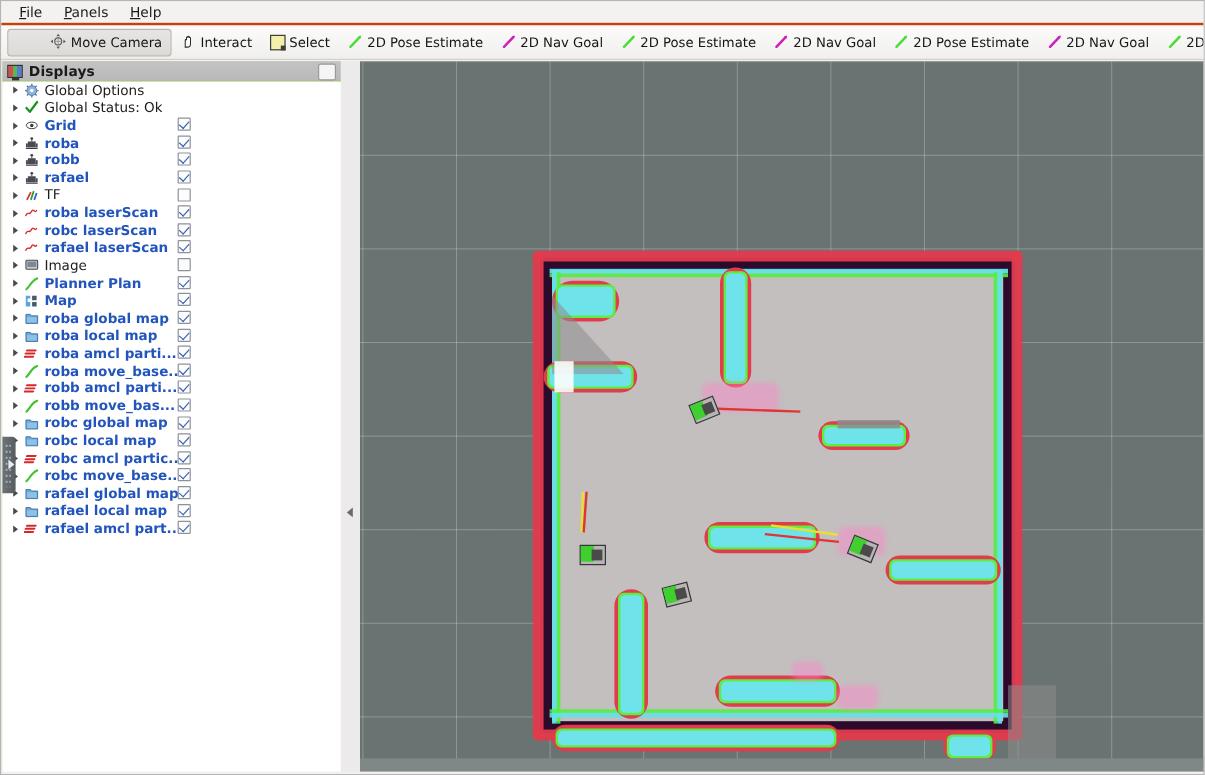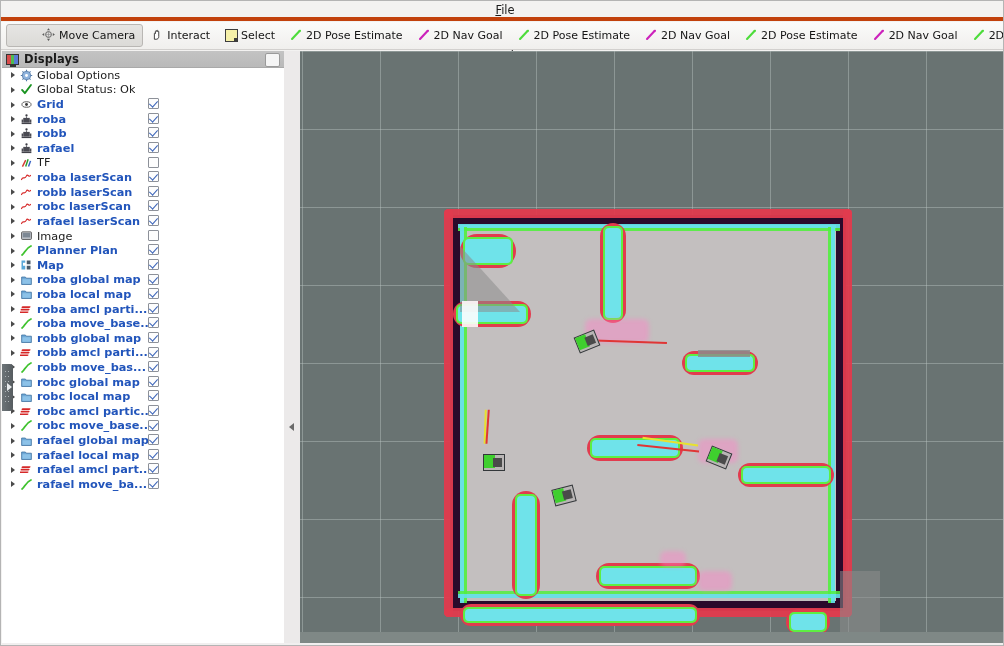--- a/index.html
+++ b/index.html
@@ -8,23 +8,22 @@
     background:#ffffff;
     font-family:"DejaVu Sans","Liberation Sans",sans-serif;
     font-size:11px;color:#1a1a1a;
     -webkit-font-smoothing:antialiased;
   }
   .app{position:relative;width:1004px;height:646px;box-sizing:border-box;border:1px solid #b4b4b4;background:#f3f2f1;overflow:hidden;}
 
   
   .menubar{
     position:absolute;left:0;top:0;width:1002px;height:20px;
-    background:#f3f2f1;display:flex;align-items:center;padding-left:6px;box-sizing:border-box;
-    border-bottom:4px solid #c2410c;
-    flex-direction:column;
+    background:#f3f2f1;display:flex;align-items:flex-end;padding-left:6px;box-sizing:border-box;
+    border-bottom:2px solid #c2410c;
   }
   .menu-item{
     padding:2px 9px;font-size:11.5px;color:#1b1b1b;cursor:default;white-space:nowrap;
   }
   .menu-item .mn{text-decoration:underline;}
 
   
   .toolbar{
     position:absolute;left:0;top:21px;width:1002px;height:28px;
     background:linear-gradient(#fbfbfa,#f0efed);
@@ -351,30 +350,20 @@
             <span class="rlabel blue">roba laserScan</span>
             <span class="chk on"></span>
           </div>
           <div class="row">
             <span class="twisty has"></span>
             <span class="ricon">
               <svg width="14" height="11" viewBox="0 0 16 16">
                 <path d="M1.5 11 C3.5 5, 6 12, 8.5 6 C10.5 1.5, 12.5 9, 14.5 5" fill="none" stroke="#d62828" stroke-width="1.7" stroke-linecap="round"></path>
               </svg>
             </span>
-            <span class="rlabel blue">robb laserScan</span>
-            <span class="chk on"></span>
-          </div>
-          <div class="row">
-            <span class="twisty has"></span>
-            <span class="ricon">
-              <svg width="14" height="11" viewBox="0 0 16 16">
-                <path d="M1.5 11 C3.5 5, 6 12, 8.5 6 C10.5 1.5, 12.5 9, 14.5 5" fill="none" stroke="#d62828" stroke-width="1.7" stroke-linecap="round"></path>
-              </svg>
-            </span>
             <span class="rlabel blue">robc laserScan</span>
             <span class="chk on"></span>
           </div>
           <div class="row">
             <span class="twisty has"></span>
             <span class="ricon">
               <svg width="14" height="11" viewBox="0 0 16 16">
                 <path d="M1.5 11 C3.5 5, 6 12, 8.5 6 C10.5 1.5, 12.5 9, 14.5 5" fill="none" stroke="#d62828" stroke-width="1.7" stroke-linecap="round"></path>
               </svg>
             </span>
@@ -451,130 +440,109 @@
               <svg width="13" height="13" viewBox="0 0 16 16">
                 <path d="M2.5 13.5 C6 11, 7 5, 13.5 2.5" fill="none" stroke="#3fc22e" stroke-width="2.2" stroke-linecap="round"></path>
               </svg>
             </span>
             <span class="rlabel blue">roba move_base...</span>
             <span class="chk on"></span>
           </div>
           <div class="row">
             <span class="twisty has"></span>
             <span class="ricon">
+              <svg width="13" height="13" viewBox="0 0 16 16">
+                <path d="M2 5 h9 M2 8.2 h9 M2 11.4 h9" stroke="#d62828" stroke-width="2" stroke-linecap="round" transform="skewX(-22) translate(3,0)"></path>
+              </svg>
+            </span>
+            <span class="rlabel blue">robb amcl parti...</span>
+            <span class="chk on"></span>
+          </div>
+          <div class="row">
+            <span class="twisty has"></span>
+            <span class="ricon">
+              <svg width="13" height="13" viewBox="0 0 16 16">
+                <path d="M2.5 13.5 C6 11, 7 5, 13.5 2.5" fill="none" stroke="#3fc22e" stroke-width="2.2" stroke-linecap="round"></path>
+              </svg>
+            </span>
+            <span class="rlabel blue">robb move_bas...</span>
+            <span class="chk on"></span>
+          </div>
+          <div class="row">
+            <span class="twisty has"></span>
+            <span class="ricon">
               <svg width="13" height="12" viewBox="0 0 16 16">
                 <path d="M1.5 4 h5 l1.2 1.6 h6.8 v8.4 h-13z" fill="#6fa8d6" stroke="#3a6d9e" stroke-width="1"></path>
                 <rect x="2.6" y="7" width="10.8" height="6" fill="#8dc2e8"></rect>
               </svg>
             </span>
-            <span class="rlabel blue">robb global map</span>
-            <span class="chk on"></span>
-          </div>
-          <div class="row">
-            <span class="twisty has"></span>
-            <span class="ricon">
-              <svg width="13" height="13" viewBox="0 0 16 16">
-                <path d="M2 5 h9 M2 8.2 h9 M2 11.4 h9" stroke="#d62828" stroke-width="2" stroke-linecap="round" transform="skewX(-22) translate(3,0)"></path>
-              </svg>
-            </span>
-            <span class="rlabel blue">robb amcl parti...</span>
-            <span class="chk on"></span>
-          </div>
-          <div class="row">
-            <span class="twisty has"></span>
-            <span class="ricon">
-              <svg width="13" height="13" viewBox="0 0 16 16">
-                <path d="M2.5 13.5 C6 11, 7 5, 13.5 2.5" fill="none" stroke="#3fc22e" stroke-width="2.2" stroke-linecap="round"></path>
-              </svg>
-            </span>
-            <span class="rlabel blue">robb move_bas...</span>
+            <span class="rlabel blue">robc global map</span>
             <span class="chk on"></span>
           </div>
           <div class="row">
             <span class="twisty has"></span>
             <span class="ricon">
               <svg width="13" height="12" viewBox="0 0 16 16">
                 <path d="M1.5 4 h5 l1.2 1.6 h6.8 v8.4 h-13z" fill="#6fa8d6" stroke="#3a6d9e" stroke-width="1"></path>
                 <rect x="2.6" y="7" width="10.8" height="6" fill="#8dc2e8"></rect>
               </svg>
             </span>
-            <span class="rlabel blue">robc global map</span>
+            <span class="rlabel blue">robc local map</span>
+            <span class="chk on"></span>
+          </div>
+          <div class="row">
+            <span class="twisty has"></span>
+            <span class="ricon">
+              <svg width="13" height="13" viewBox="0 0 16 16">
+                <path d="M2 5 h9 M2 8.2 h9 M2 11.4 h9" stroke="#d62828" stroke-width="2" stroke-linecap="round" transform="skewX(-22) translate(3,0)"></path>
+              </svg>
+            </span>
+            <span class="rlabel blue">robc amcl partic...</span>
+            <span class="chk on"></span>
+          </div>
+          <div class="row">
+            <span class="twisty has"></span>
+            <span class="ricon">
+              <svg width="13" height="13" viewBox="0 0 16 16">
+                <path d="M2.5 13.5 C6 11, 7 5, 13.5 2.5" fill="none" stroke="#3fc22e" stroke-width="2.2" stroke-linecap="round"></path>
+              </svg>
+            </span>
+            <span class="rlabel blue">robc move_base...</span>
             <span class="chk on"></span>
           </div>
           <div class="row">
             <span class="twisty has"></span>
             <span class="ricon">
               <svg width="13" height="12" viewBox="0 0 16 16">
                 <path d="M1.5 4 h5 l1.2 1.6 h6.8 v8.4 h-13z" fill="#6fa8d6" stroke="#3a6d9e" stroke-width="1"></path>
                 <rect x="2.6" y="7" width="10.8" height="6" fill="#8dc2e8"></rect>
               </svg>
             </span>
-            <span class="rlabel blue">robc local map</span>
-            <span class="chk on"></span>
-          </div>
-          <div class="row">
-            <span class="twisty has"></span>
-            <span class="ricon">
-              <svg width="13" height="13" viewBox="0 0 16 16">
-                <path d="M2 5 h9 M2 8.2 h9 M2 11.4 h9" stroke="#d62828" stroke-width="2" stroke-linecap="round" transform="skewX(-22) translate(3,0)"></path>
-              </svg>
-            </span>
-            <span class="rlabel blue">robc amcl partic...</span>
-            <span class="chk on"></span>
-          </div>
-          <div class="row">
-            <span class="twisty has"></span>
-            <span class="ricon">
-              <svg width="13" height="13" viewBox="0 0 16 16">
-                <path d="M2.5 13.5 C6 11, 7 5, 13.5 2.5" fill="none" stroke="#3fc22e" stroke-width="2.2" stroke-linecap="round"></path>
-              </svg>
-            </span>
-            <span class="rlabel blue">robc move_base...</span>
+            <span class="rlabel blue">rafael global map</span>
             <span class="chk on"></span>
           </div>
           <div class="row">
             <span class="twisty has"></span>
             <span class="ricon">
               <svg width="13" height="12" viewBox="0 0 16 16">
                 <path d="M1.5 4 h5 l1.2 1.6 h6.8 v8.4 h-13z" fill="#6fa8d6" stroke="#3a6d9e" stroke-width="1"></path>
                 <rect x="2.6" y="7" width="10.8" height="6" fill="#8dc2e8"></rect>
               </svg>
             </span>
-            <span class="rlabel blue">rafael global map</span>
-            <span class="chk on"></span>
-          </div>
-          <div class="row">
-            <span class="twisty has"></span>
-            <span class="ricon">
-              <svg width="13" height="12" viewBox="0 0 16 16">
-                <path d="M1.5 4 h5 l1.2 1.6 h6.8 v8.4 h-13z" fill="#6fa8d6" stroke="#3a6d9e" stroke-width="1"></path>
-                <rect x="2.6" y="7" width="10.8" height="6" fill="#8dc2e8"></rect>
-              </svg>
-            </span>
             <span class="rlabel blue">rafael local map</span>
             <span class="chk on"></span>
           </div>
           <div class="row">
             <span class="twisty has"></span>
             <span class="ricon">
               <svg width="13" height="13" viewBox="0 0 16 16">
                 <path d="M2 5 h9 M2 8.2 h9 M2 11.4 h9" stroke="#d62828" stroke-width="2" stroke-linecap="round" transform="skewX(-22) translate(3,0)"></path>
               </svg>
             </span>
             <span class="rlabel blue">rafael amcl part...</span>
-            <span class="chk on"></span>
-          </div>
-          <div class="row">
-            <span class="twisty has"></span>
-            <span class="ricon">
-              <svg width="13" height="13" viewBox="0 0 16 16">
-                <path d="M2.5 13.5 C6 11, 7 5, 13.5 2.5" fill="none" stroke="#3fc22e" stroke-width="2.2" stroke-linecap="round"></path>
-              </svg>
-            </span>
-            <span class="rlabel blue">rafael move_ba...</span>
             <span class="chk on"></span>
           </div>
         </div>
     </div>
     <div class="vsplit-l">
       <div class="dots"></div>
       <div class="tri"></div>
     </div>
   </div>
 

